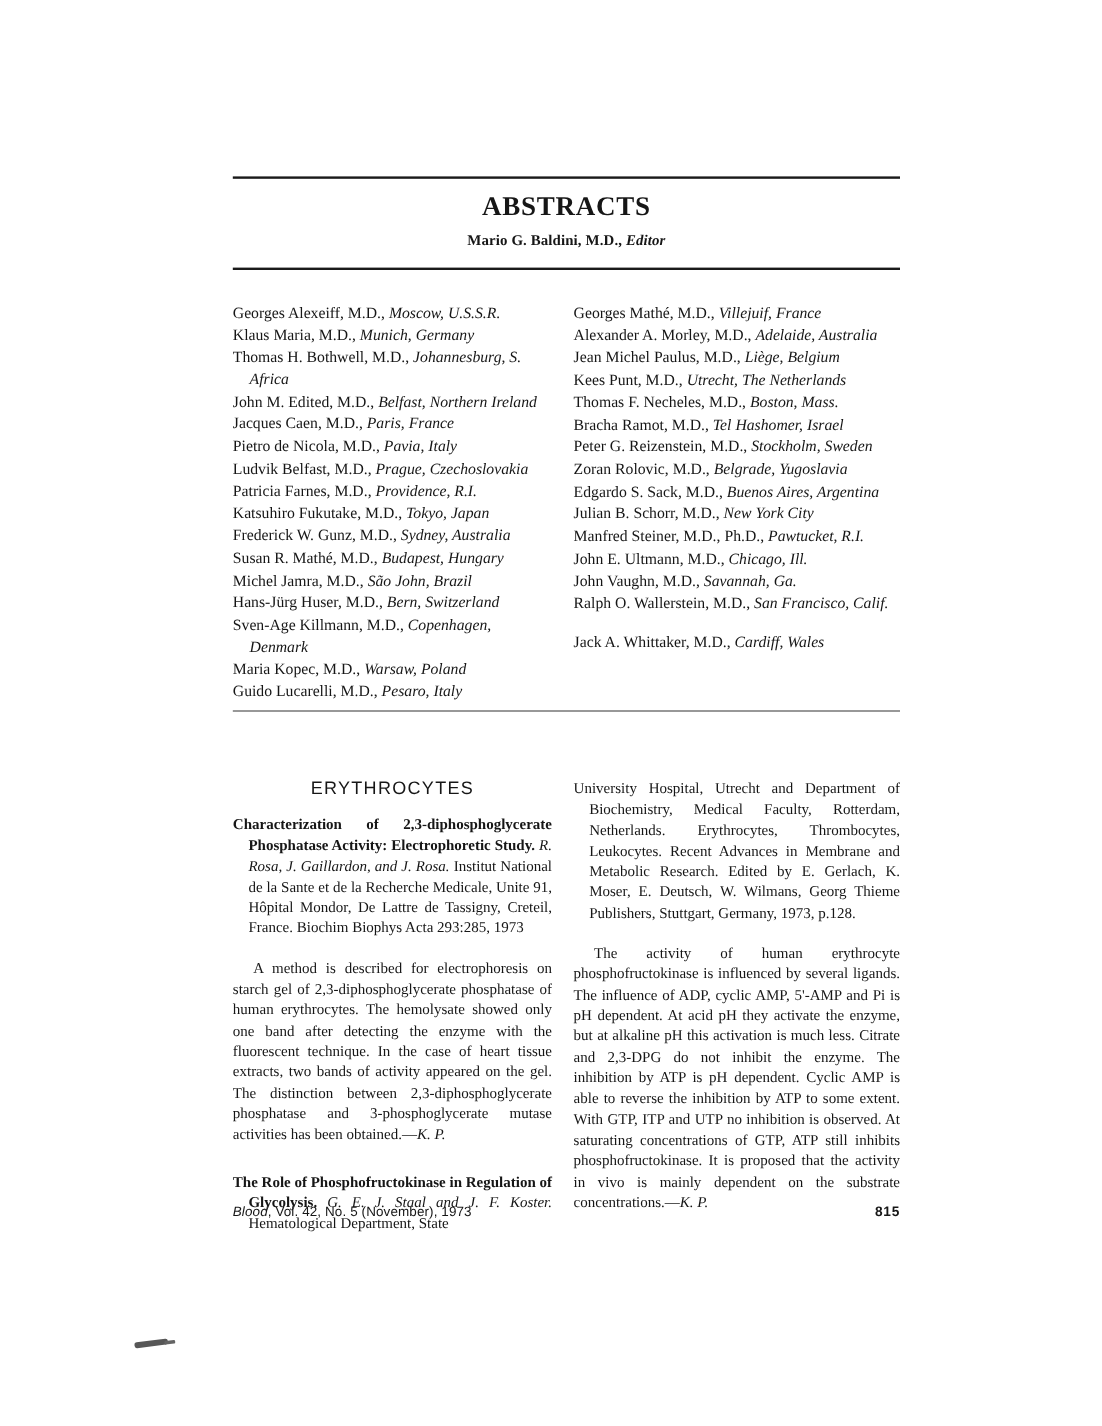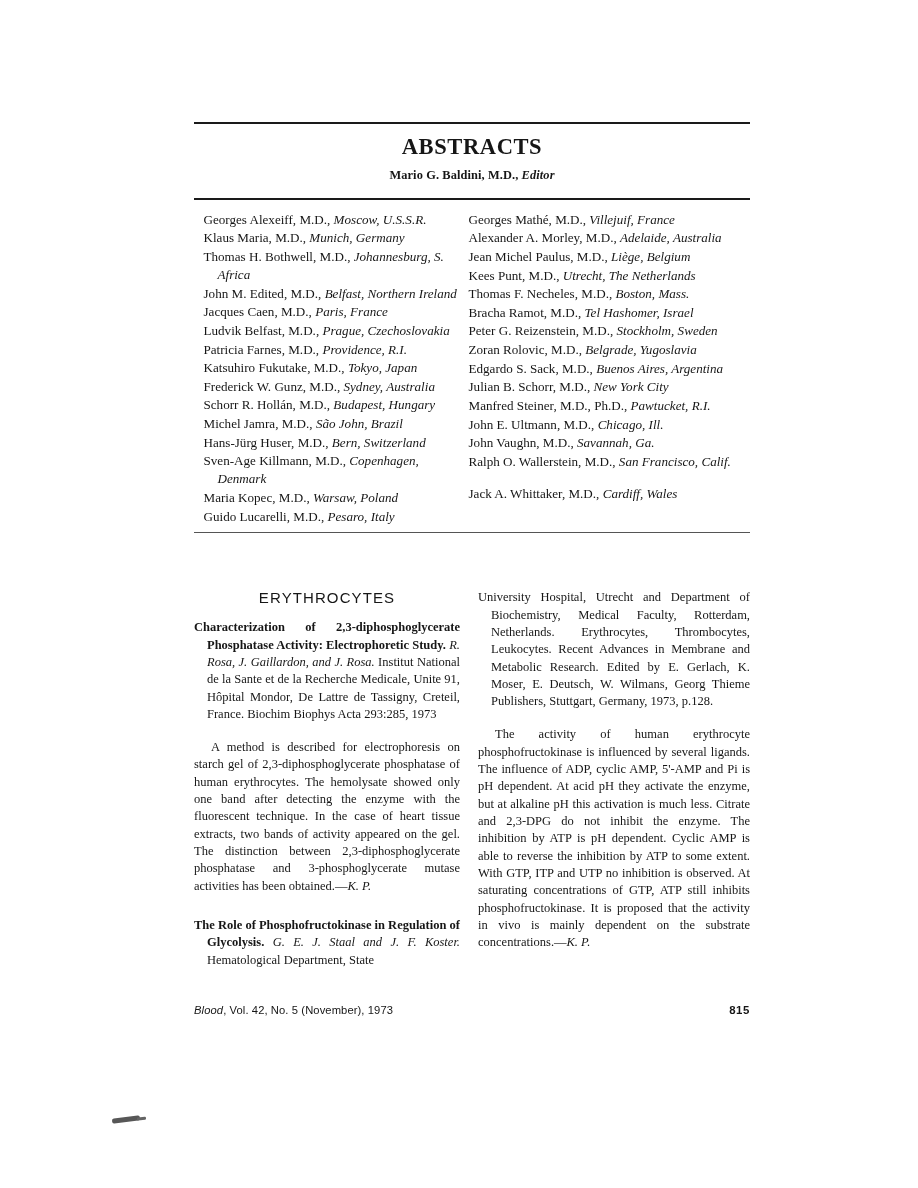--- a/index.html
+++ b/index.html
@@ -20,21 +20,21 @@
     position: absolute;
     left: 0;
     top: 0;
     width: 918px;
     height: 1188px;
   }
 
   .content {
     position: absolute;
     left: 194px;
-    top: 122px;
+    top: 147px;
     width: 556px;
   }
 
   
   .rule {
     height: 2px;
     background: #1a1a1a;
     width: 100%;
   }
   .rule.thin {
@@ -61,22 +61,22 @@
     letter-spacing: 0.1px;
     margin: 0 0 8px 0;
   }
   .masthead-editor i {
     font-weight: bold;
   }
 
   
   .board {
     display: flex;
-    justify-content: center;
-    padding: 11px 0 6px 0;
+    justify-content: space-between;
+    padding: 27px 0 6px 0;
   }
   .board-col {
     width: 265px;
   }
   .board-col.right {
     width: 272px;
   }
   .board-entry {
     font-size: 13.1px;
     line-height: 1.385;
@@ -203,25 +203,26 @@
     <div class="rule"></div>
 
     <div class="board">
 
       <div class="board-col left">
         <div class="board-entry"><span>Georges Alexeiff, M.D., </span><span class="loc">Moscow, U.S.S.R.</span></div>
         <div class="board-entry"><span>Klaus Maria, M.D., </span><span class="loc">Munich, Germany</span></div>
         <div class="board-entry"><span>Thomas H. Bothwell, M.D., </span><span class="loc">Johannesburg, S. Africa</span></div>
         <div class="board-entry"><span>John M. Edited, M.D., </span><span class="loc">Belfast, Northern Ireland</span></div>
         <div class="board-entry"><span>Jacques Caen, M.D., </span><span class="loc">Paris, France</span></div>
+        <div class="board-entry"><span>Pietro de Nicola, M.D., </span><span class="loc">Pavia, Italy</span></div>
         <div class="board-entry"><span>Ludvik Belfast, M.D., </span><span class="loc">Prague, Czechoslovakia</span></div>
         <div class="board-entry"><span>Patricia Farnes, M.D., </span><span class="loc">Providence, R.I.</span></div>
         <div class="board-entry"><span>Katsuhiro Fukutake, M.D., </span><span class="loc">Tokyo, Japan</span></div>
         <div class="board-entry"><span>Frederick W. Gunz, M.D., </span><span class="loc">Sydney, Australia</span></div>
-        <div class="board-entry"><span>Schorr R. Hollán, M.D., </span><span class="loc">Budapest, Hungary</span></div>
+        <div class="board-entry"><span>Susan R. Mathé, M.D., </span><span class="loc">Budapest, Hungary</span></div>
         <div class="board-entry"><span>Michel Jamra, M.D., </span><span class="loc">São John, Brazil</span></div>
         <div class="board-entry"><span>Hans-Jürg Huser, M.D., </span><span class="loc">Bern, Switzerland</span></div>
         <div class="board-entry"><span>Sven-Age Killmann, M.D., </span><span class="loc">Copenhagen, Denmark</span></div>
         <div class="board-entry"><span>Maria Kopec, M.D., </span><span class="loc">Warsaw, Poland</span></div>
         <div class="board-entry"><span>Guido Lucarelli, M.D., </span><span class="loc">Pesaro, Italy</span></div>
       </div>
 
       <div class="board-col right">
         <div class="board-entry"><span>Georges Mathé, M.D., </span><span class="loc">Villejuif, France</span></div>
         <div class="board-entry"><span>Alexander A. Morley, M.D., </span><span class="loc">Adelaide, Australia</span></div>

